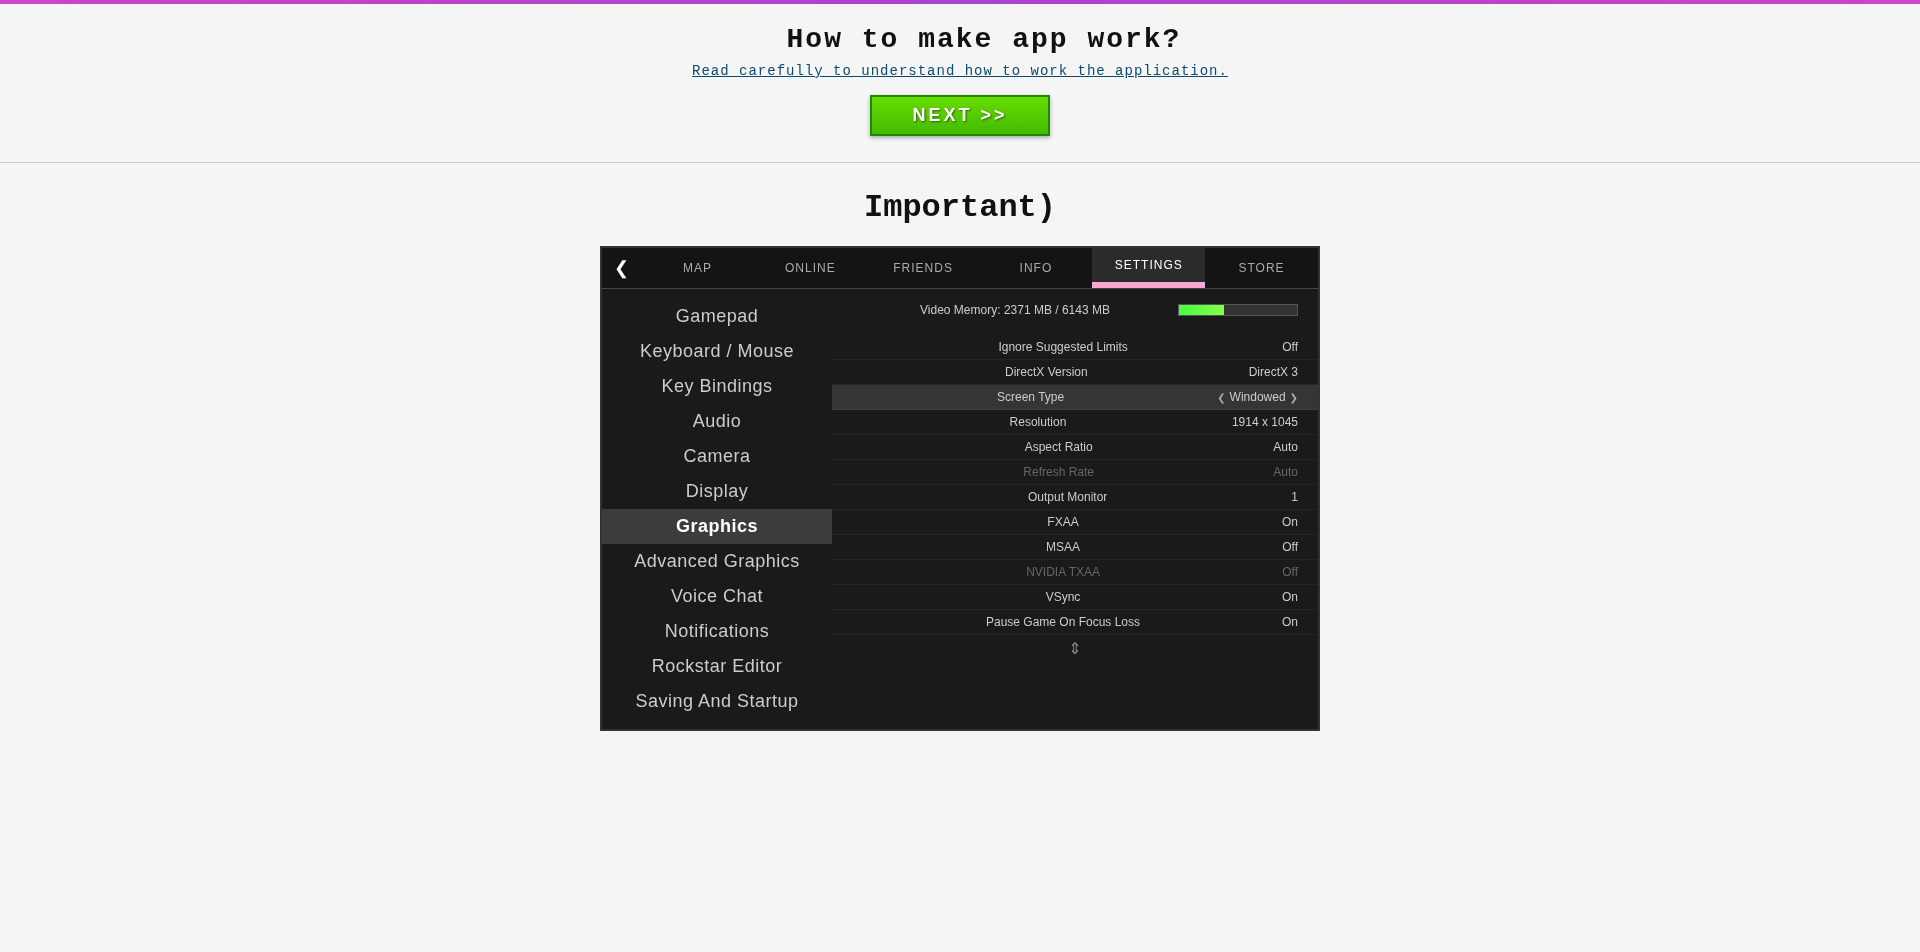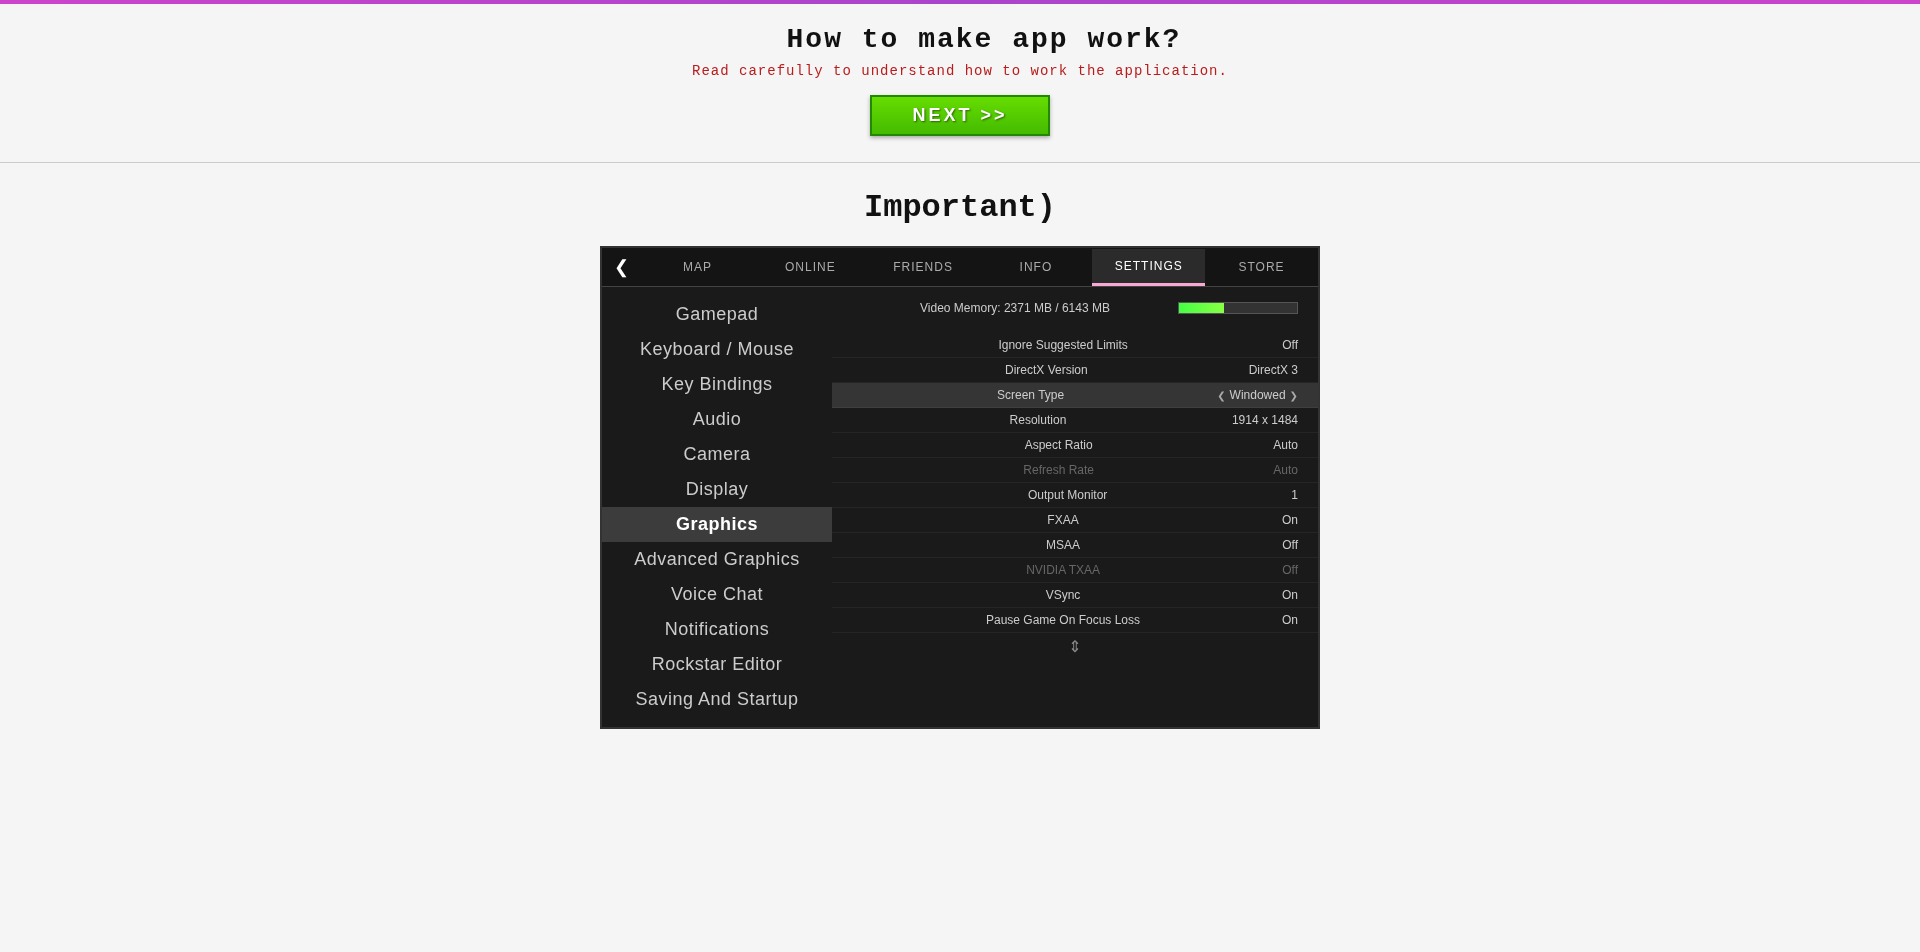--- a/index.html
+++ b/index.html
@@ -25,23 +25,24 @@
       font-size: 28px;
       font-weight: bold;
       color: #111;
       letter-spacing: 2px;
       margin-left: 48px;
     }
 
     .subtitle {
       font-family: 'Courier New', monospace;
       font-size: 14px;
-      color: #b91c1c;
+      color: #0c4a6e;
       margin: 8px 0 16px 0;
       letter-spacing: 1px;
+      text-decoration: underline;
     }
 
     .next-btn {
       display: inline-block;
       background: linear-gradient(to bottom, #66dd00, #44bb00);
       border: 2px solid #228800;
       color: white;
       font-size: 18px;
       font-weight: bold;
       padding: 8px 40px;
@@ -101,21 +102,21 @@
       color: #aaa;
       font-size: 12px;
       padding: 10px 5px;
       font-family: 'Arial Narrow', Arial, sans-serif;
       letter-spacing: 1px;
       cursor: pointer;
     }
 
     .nav-item.active {
       color: #fff;
-      border-bottom: 3px solid #f9a8d4;
+      border-bottom: 6px solid #f9a8d4;
       background: rgba(255,255,255,0.1);
     }
 
     .game-content-inner {
       display: flex;
       width: 100%;
       position: relative;
       z-index: 1;
     }
 
@@ -303,21 +304,21 @@
           <span class="settings-label">Screen Type</span>
           <span class="settings-value with-arrows">
             <span class="arrow-left">❮</span>
             <span>Windowed</span>
             <span class="arrow-right">❯</span>
           </span>
         </div>
 
         <div class="settings-row">
           <span class="settings-label">Resolution</span>
-          <span class="settings-value">1914 x 1484</span>
+          <span class="settings-value">1914 x 1045</span>
         </div>
 
         <div class="settings-row">
           <span class="settings-label">Aspect Ratio</span>
           <span class="settings-value">Auto</span>
         </div>
 
         <div class="settings-row">
           <span class="settings-label dimmed">Refresh Rate</span>
           <span class="settings-value dimmed">Auto</span>

